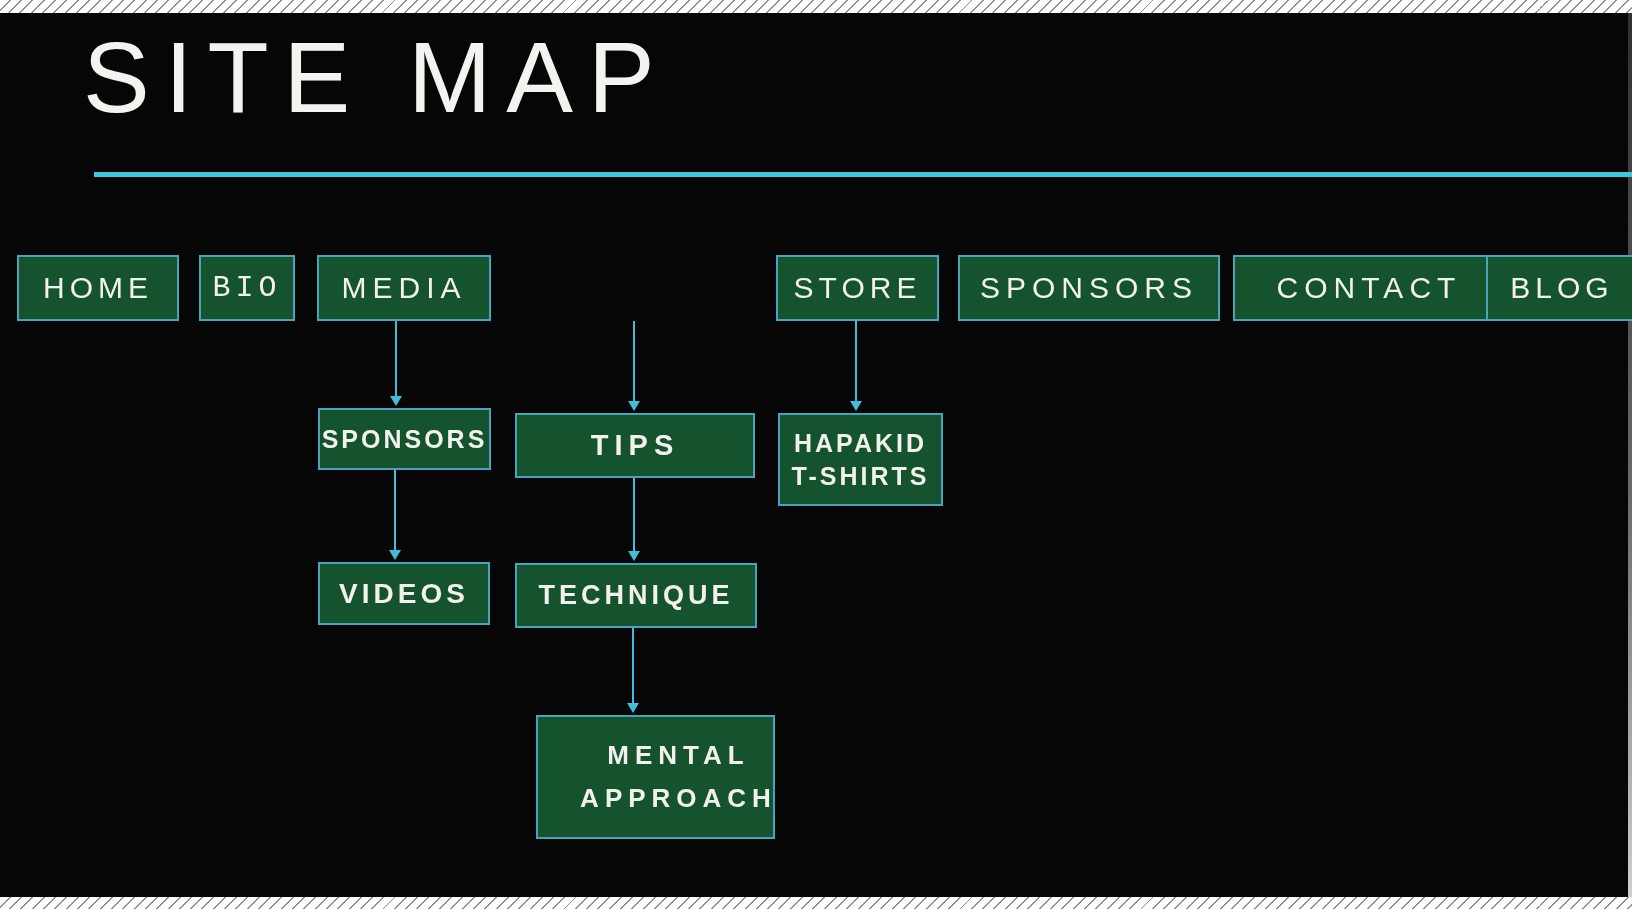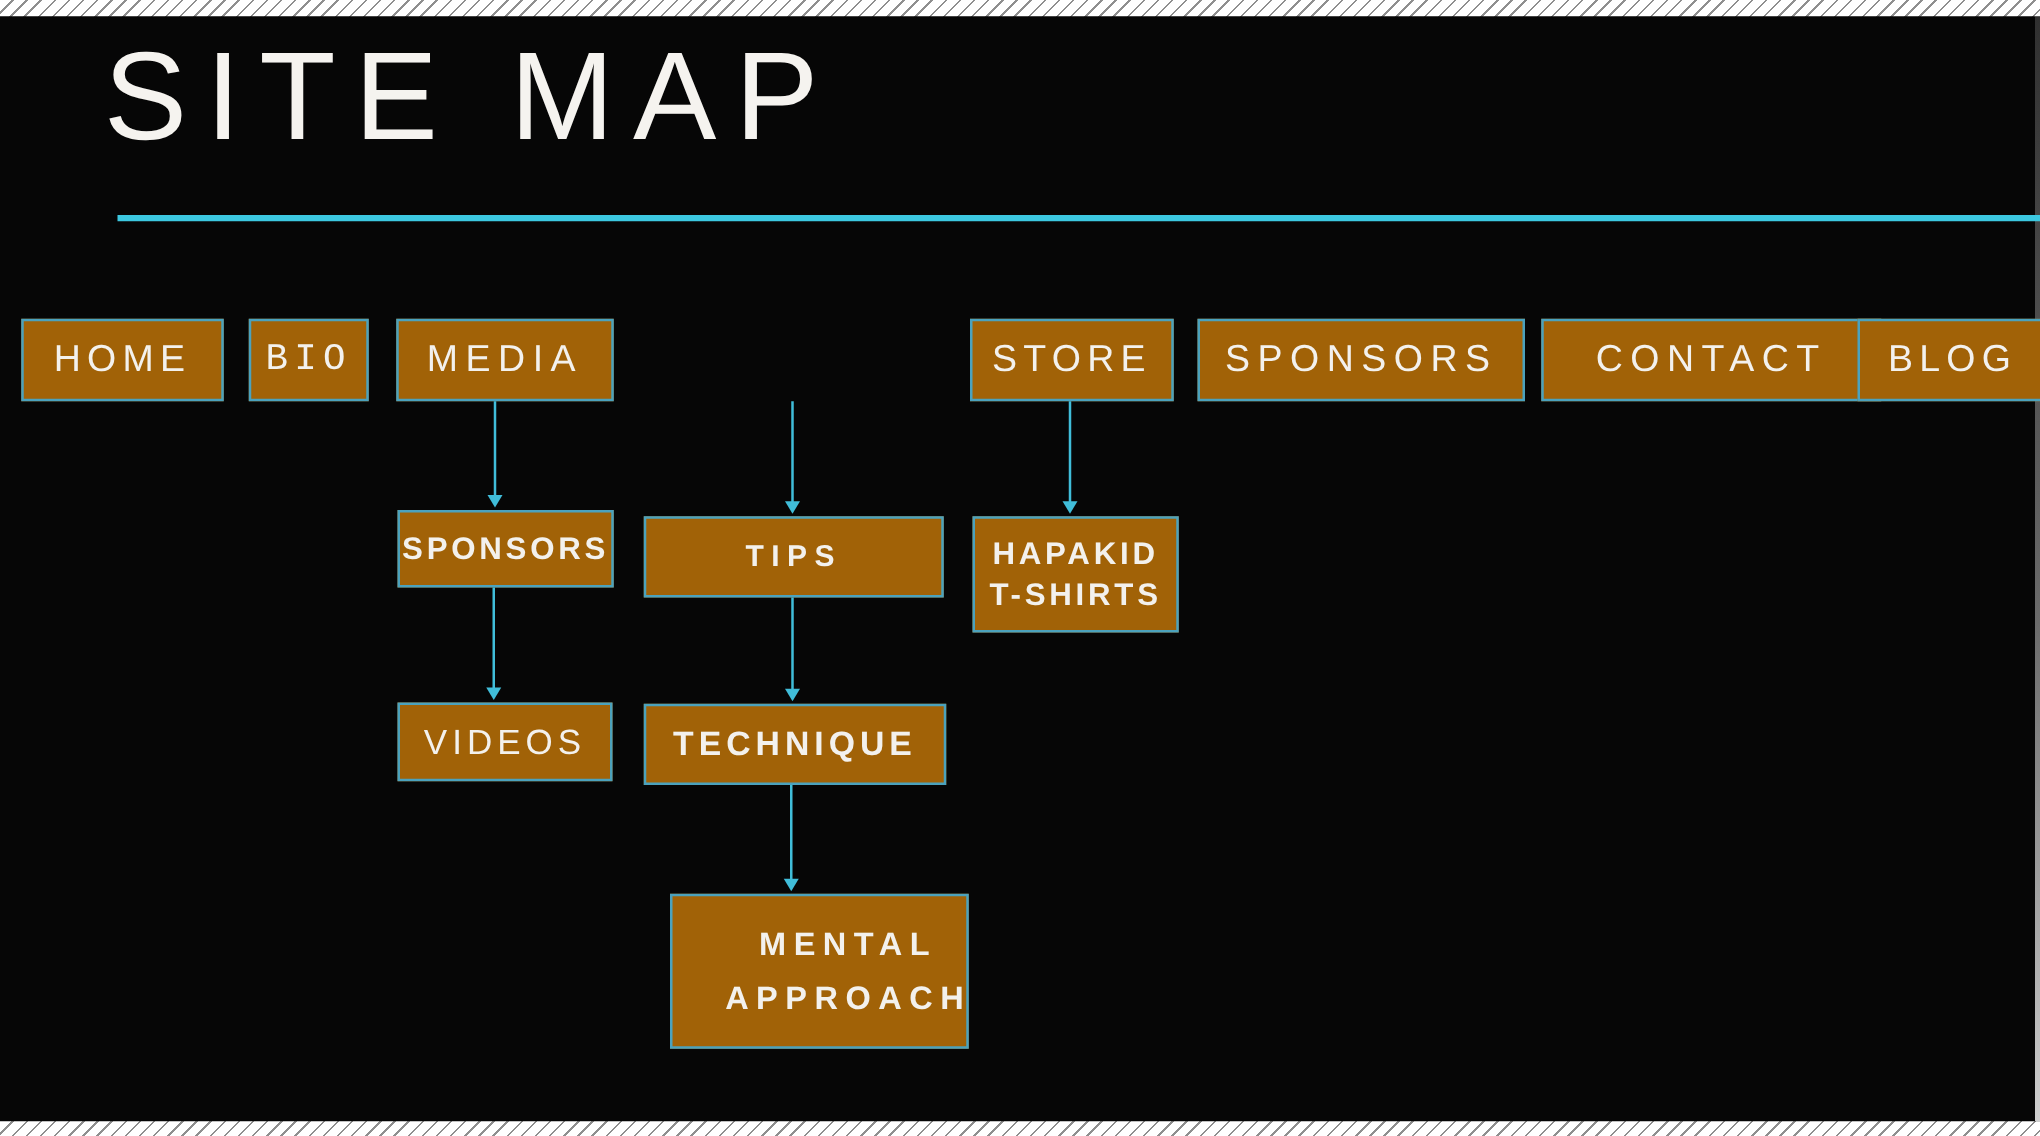--- a/index.html
+++ b/index.html
@@ -37,21 +37,21 @@
     left: 94px; top: 172px;
     width: 1538px; height: 5px;
     background: #3cc8e0;
   }
 
   
   .node {
     position: absolute;
     box-sizing: border-box;
     border: 2.5px solid #4ba2bd;
-    background: #a16207;
+    background: #14532d;
     color: #f3f1ed;
     display: flex;
     align-items: center;
     justify-content: center;
     flex-direction: column;
     text-align: center;
     white-space: nowrap;
     cursor: default;
   }
   .node span { display: block; }
@@ -59,23 +59,23 @@
   .n-home      { left: 17px;   top: 255px; width: 162px; height: 66px; font-size: 30px; letter-spacing: 5px;  font-weight: 500; }
   .n-bio       { left: 199px;  top: 255px; width: 96px;  height: 66px; font-size: 30px; letter-spacing: 5px;  font-weight: 500; font-family: Liberation Mono, monospace; }
   .n-media     { left: 317px;  top: 255px; width: 174px; height: 66px; font-size: 30px; letter-spacing: 6px;  font-weight: 500; }
   .n-training  { left: 514px;  top: 255px; width: 242px; height: 66px; font-size: 30px; letter-spacing: 7px;  font-weight: 500; }
   .n-store     { left: 776px;  top: 255px; width: 163px; height: 66px; font-size: 30px; letter-spacing: 5px;  font-weight: 500; }
   .n-sponsors  { left: 958px;  top: 255px; width: 262px; height: 66px; font-size: 30px; letter-spacing: 6px;  font-weight: 500; }
   .n-contact   { left: 1233px; top: 255px; width: 272px; height: 66px; font-size: 30px; letter-spacing: 6px;  font-weight: 500; }
   .n-blog      { left: 1486px; top: 255px; width: 152px; height: 66px; font-size: 30px; letter-spacing: 5px;  font-weight: 500; }
 
   .n-pictures  { left: 318px;  top: 408px; width: 173px; height: 62px; font-size: 25px; letter-spacing: 3px;  font-weight: 600; }
-  .n-tips      { left: 515px;  top: 413px; width: 240px; height: 65px; font-size: 24px; letter-spacing: 6px;  font-weight: 600; }
+  .n-tips      { left: 515px;  top: 413px; width: 240px; height: 65px; font-size: 29px; letter-spacing: 6px;  font-weight: 600; }
   .n-hapakid   { left: 778px;  top: 413px; width: 165px; height: 93px; font-size: 25px; letter-spacing: 3px;  font-weight: 600; line-height: 33px; }
-  .n-videos    { left: 318px;  top: 562px; width: 172px; height: 63px; font-size: 28px; letter-spacing: 4px;  font-weight: 400; }
+  .n-videos    { left: 318px;  top: 562px; width: 172px; height: 63px; font-size: 28px; letter-spacing: 4px;  font-weight: 700; }
   .n-technique { left: 515px;  top: 563px; width: 242px; height: 65px; font-size: 27px; letter-spacing: 4px;  font-weight: 600; }
   .n-mental    { left: 536px;  top: 715px; width: 239px; height: 124px; font-size: 26px; letter-spacing: 6px; font-weight: 600; line-height: 43px; padding-left: 46px; }
 
   
   .arrow { position: absolute; width: 12px; }
   .arrow .shaft {
     position: absolute; left: 5px; top: 0; width: 2px; bottom: 9px;
     background: #40bdd9;
   }
   .arrow .head {

